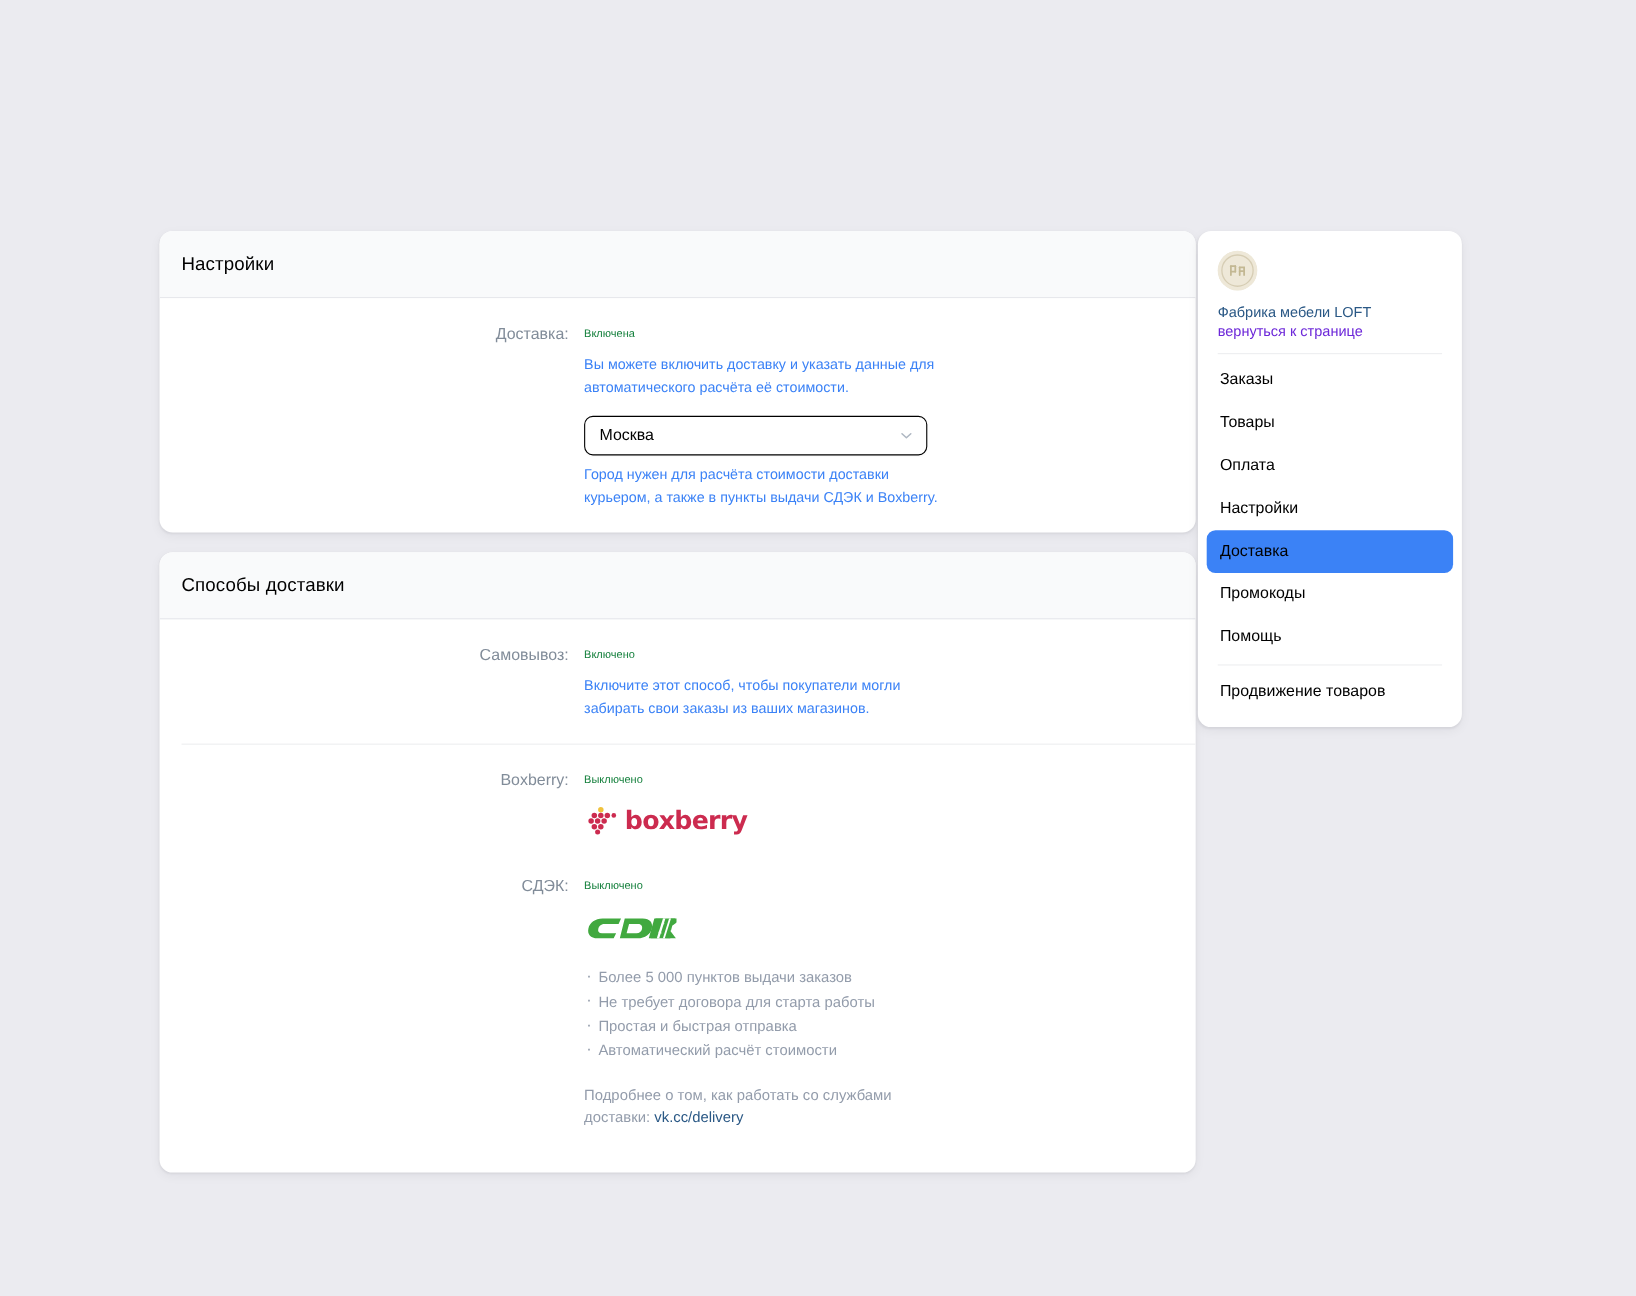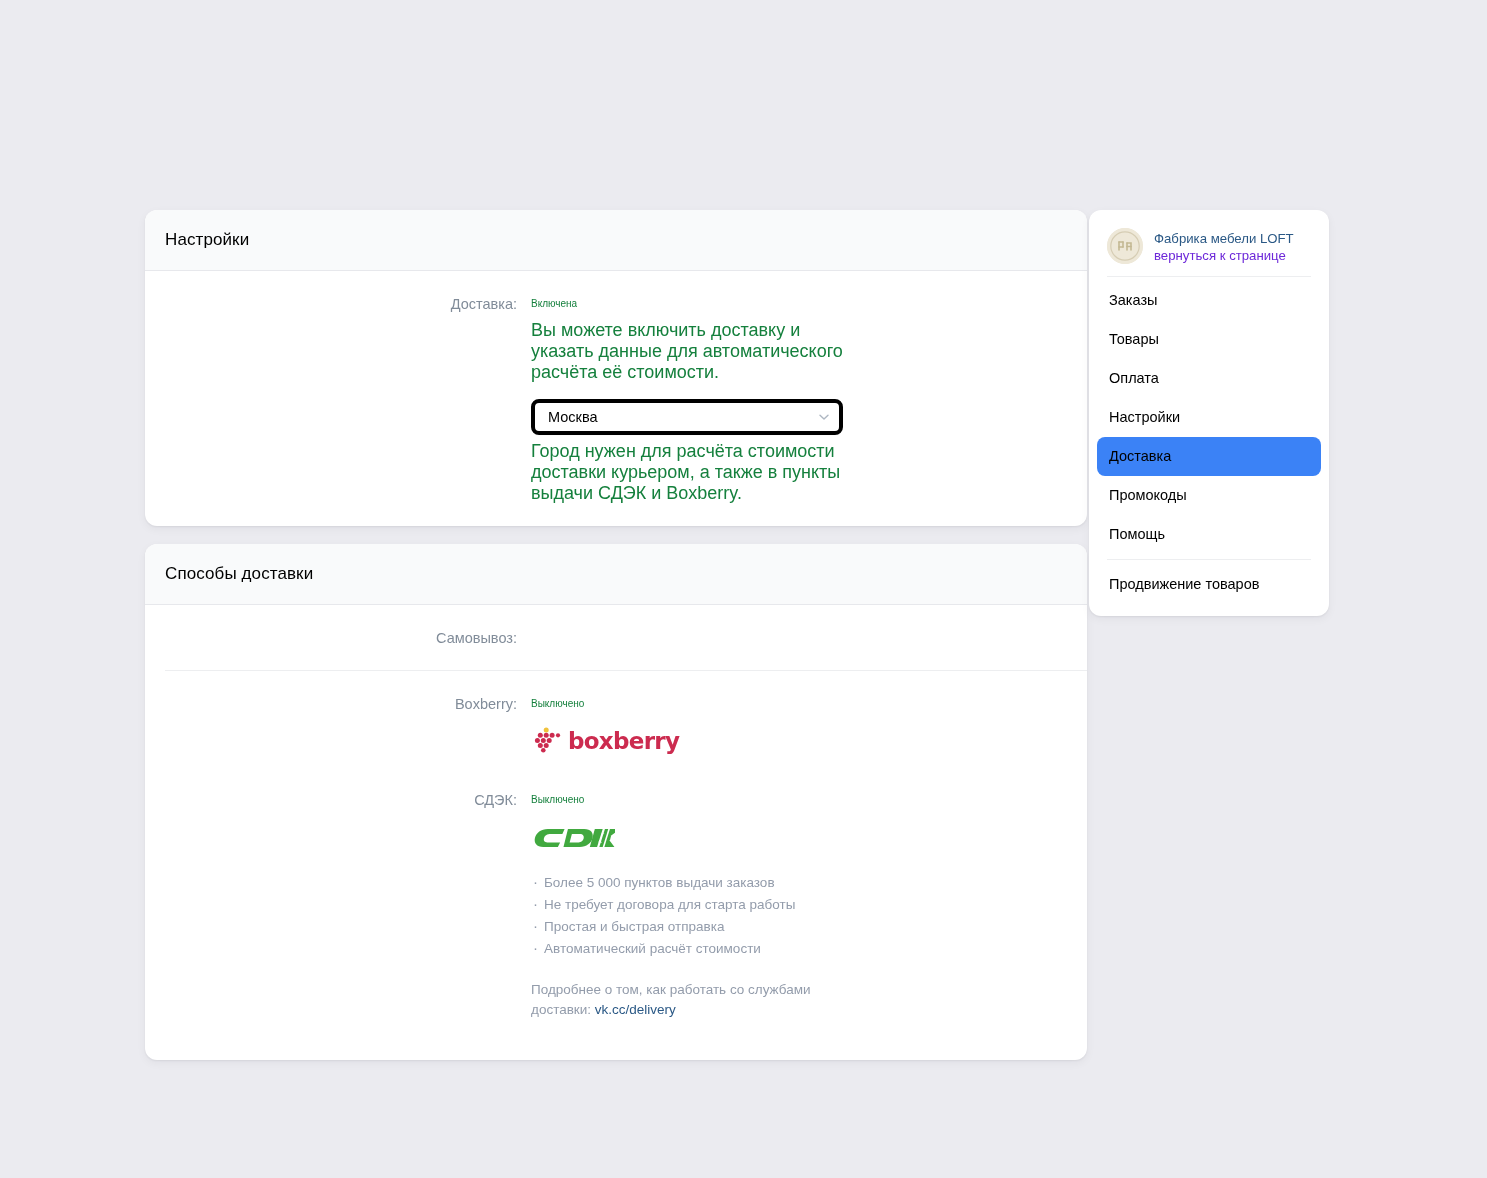--- a/index.html
+++ b/index.html
@@ -93,40 +93,40 @@
   .value-link {
     font-size: 10px;
     line-height: 20px;
     color: #15803d;
     text-decoration: none;
     display: inline-block;
     cursor: pointer;
   }
 
   .hint {
-    font-size: 18px;
+    font-size: 13px;
     line-height: 21px;
-    color: #15803d;
+    color: #3b82f6;
     margin-top: 6px;
     max-width: 320px;
   }
 
   .hint-wide { max-width: 330px; }
 
   
   .select-wrap {
     position: relative;
     margin-top: 16px;
     width: 312px;
   }
 
   .select-box {
     width: 100%;
     height: 36px;
-    border: 4px solid #000000;
+    border: 1px solid #000000;
     border-radius: 8px;
     background: #ffffff;
     display: flex;
     align-items: center;
     padding: 0 34px 0 13px;
     font-size: 14.5px;
     color: #000000;
     cursor: pointer;
     box-shadow: 0 1px 1px rgba(0,0,0,0.02);
   }
@@ -210,24 +210,25 @@
     width: 240px;
     flex: 0 0 240px;
     background: #ffffff;
     border-radius: 12px;
     box-shadow: 0 1px 2px rgba(0,0,0,0.06), 0 3px 10px rgba(20,20,40,0.05);
     padding: 12px 8px 12px 8px;
   }
 
   .group-head {
     display: flex;
-    align-items: flex-end;
+    align-items: flex-start;
     gap: 11px;
     padding: 6px 10px 12px 10px;
     cursor: pointer;
+    flex-direction: column;
   }
 
   .avatar {
     width: 36px;
     height: 36px;
     flex: 0 0 36px;
     border-radius: 50%;
     background: #ebe6d7;
     display: flex;
     align-items: center;
@@ -324,20 +325,24 @@
       </section>
 
       <section class="card">
         <div class="card-header">
           <div class="card-header-title">Способы доставки</div>
         </div>
         <div class="card-body">
 
           <div class="field-row">
             <div class="field-label">Самовывоз:</div>
+            <div class="field-content">
+              <a class="value-link">Включено</a>
+              <div class="hint hint-wide">Включите этот способ, чтобы покупатели могли забирать свои заказы из ваших магазинов.</div>
+            </div>
           </div>
 
           <div class="divider-inset"></div>
 
           <div class="field-row">
             <div class="field-label">Boxberry:</div>
             <div class="field-content">
               <a class="value-link">Выключено</a>
 
               <div class="logo-row">

